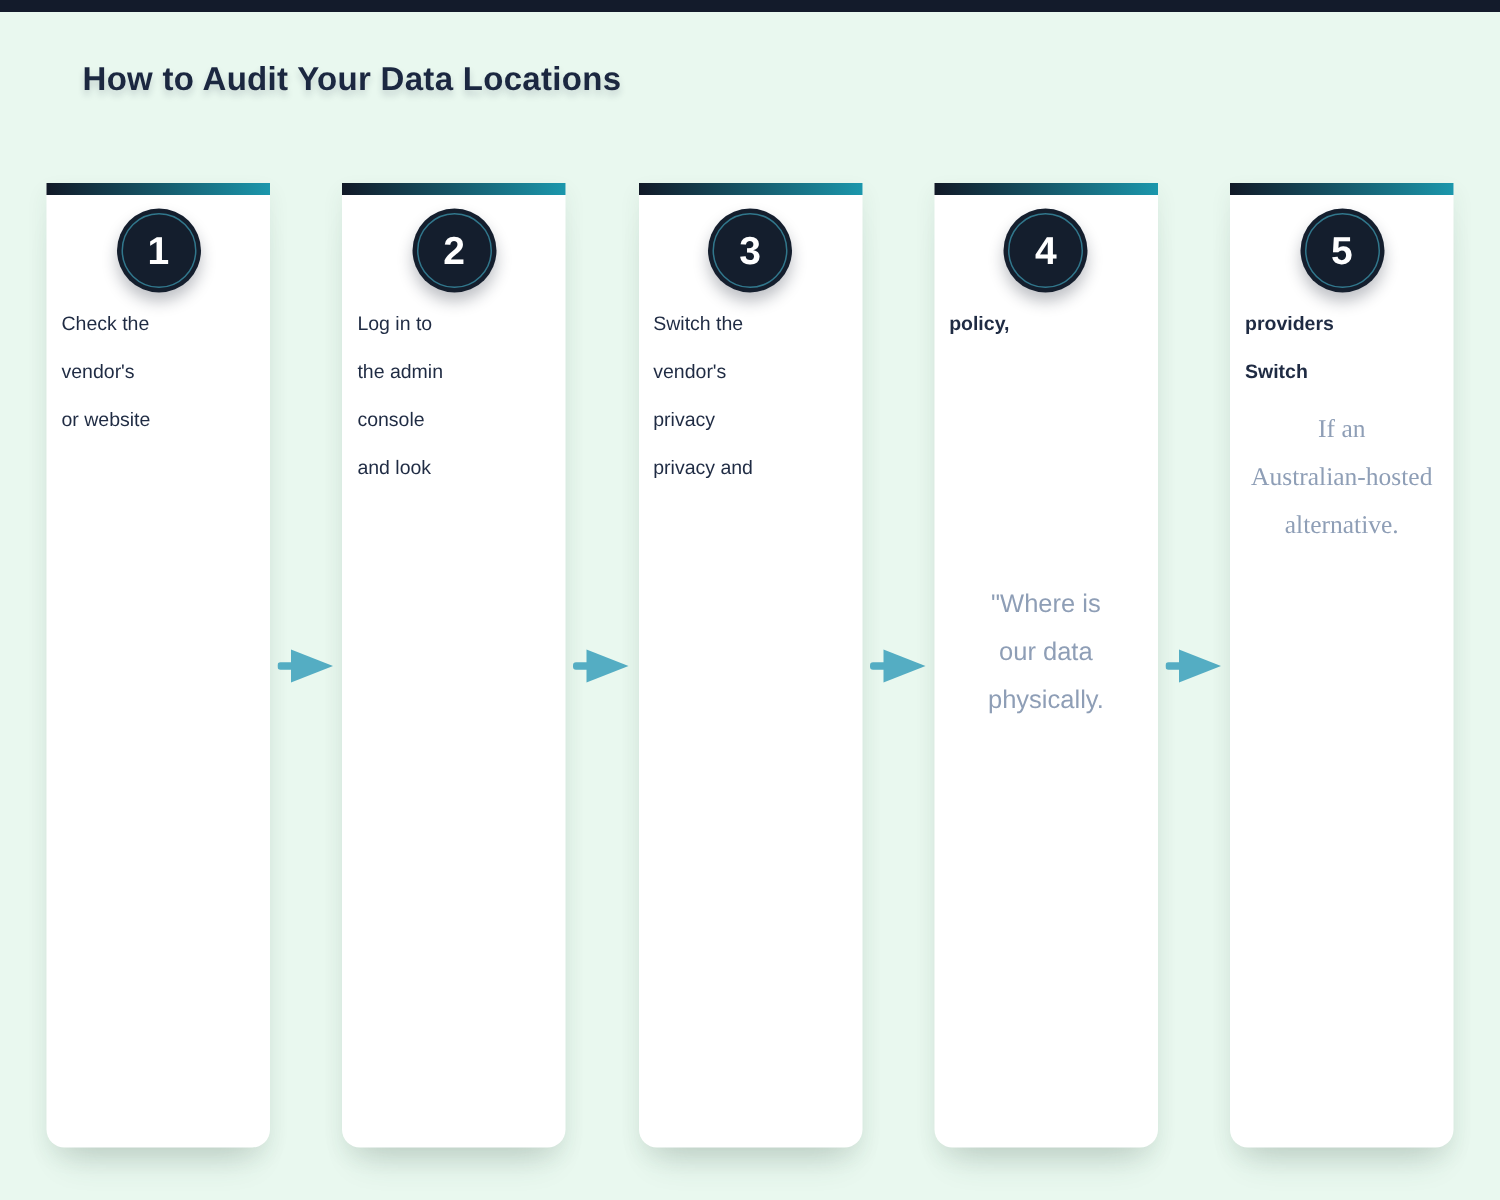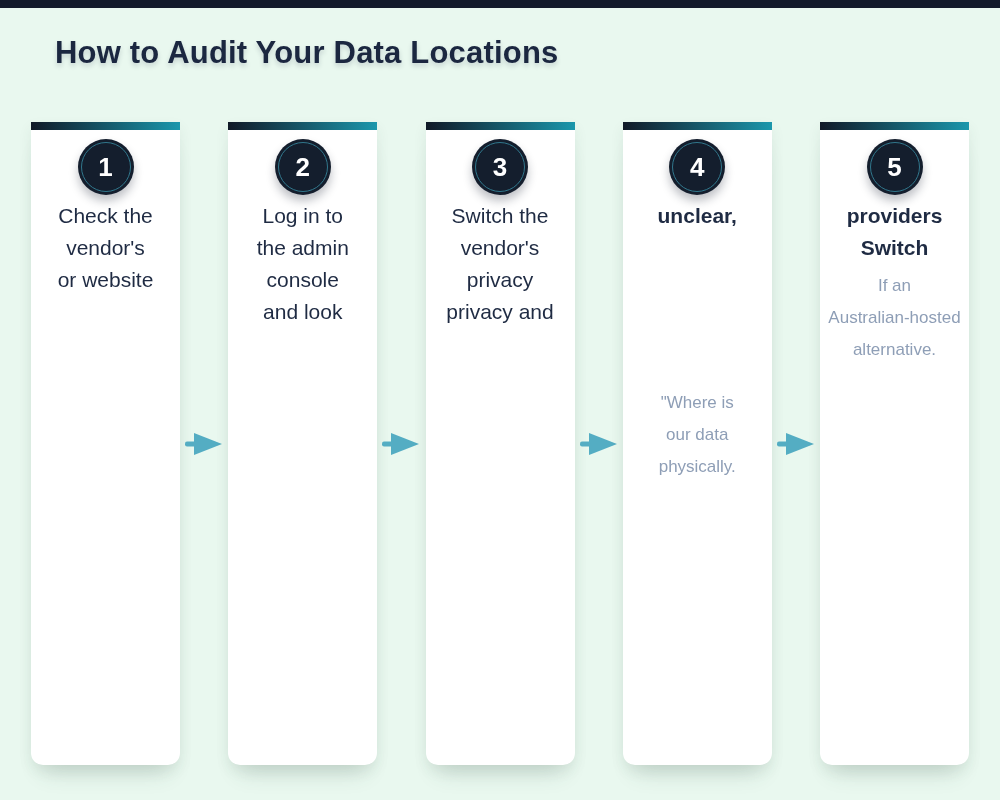--- a/index.html
+++ b/index.html
@@ -23,21 +23,21 @@
     font-family:"Liberation Sans","DejaVu Sans",sans-serif;
     overflow:hidden;
     position:relative;
   }
   .top-bar{
     width:100%;height:8px;
     background:var(--top-bar-color);
   }
   .page-title{
     margin:26px 0 0 55px;
-    font-size:31px;
+    font-size:22px;
     font-weight:700;
     line-height:38px;
     color:var(--title-color);
     letter-spacing:.2px;
     text-shadow:0 3px 5px rgba(27,39,64,.18);
   }
   .flow-row{
     margin:50px 31px 0 31px;
     display:flex;
     align-items:stretch;
@@ -74,37 +74,37 @@
     pointer-events:none;
   }
   .circle .num{
     color:var(--circle-number-color);
     font-size:26px;
     font-weight:700;
   }
   .heading{
     margin-top:5px;
     padding:0 10px;
-    text-align:center;
+    text-align:left;
     color:var(--primary-text);
-    font-size:21px;
+    font-size:13px;
     line-height:32px;
     font-weight:400;
   }
   .heading.bold{font-weight:700;}
   .heading .line{display:block;}
   .subtext{
     text-align:center;
     color:var(--secondary-text);
     font-size:17px;
     line-height:32px;
     padding:0 1px;
   }
   .subtext .line{display:block;}
-  .subtext.after-heading{margin-top:6px;}
+  .subtext.after-heading{margin-top:6px;font-family:Liberation Serif, serif;}
   .subtext.low{margin-top:155px;}
   .arrow-cell{
     flex:1 1 auto;
     display:flex;
     align-items:center;
     justify-content:center;
   }
   .arrow-cell svg{display:block;}
 </style>
 </head>
@@ -174,21 +174,21 @@
       <polygon points="9,2 37,13 9,24" fill="var(--arrow-color)"></polygon>
     </svg>
   </div>
 
   <div class="card">
     <div class="card-bar"></div>
     <div class="circle">
       <span class="num">4</span>
     </div>
     <div class="heading bold">
-      <span class="line">unclear,</span>
+      <span class="line">policy,</span>
     </div>
     <div class="subtext low">
       <span class="line">"Where is</span>
       <span class="line">our data</span>
       <span class="line">physically.</span>
     </div>
   </div>
 
   <div class="arrow-cell">
     <svg width="38" height="26" viewBox="0 0 38 26">

